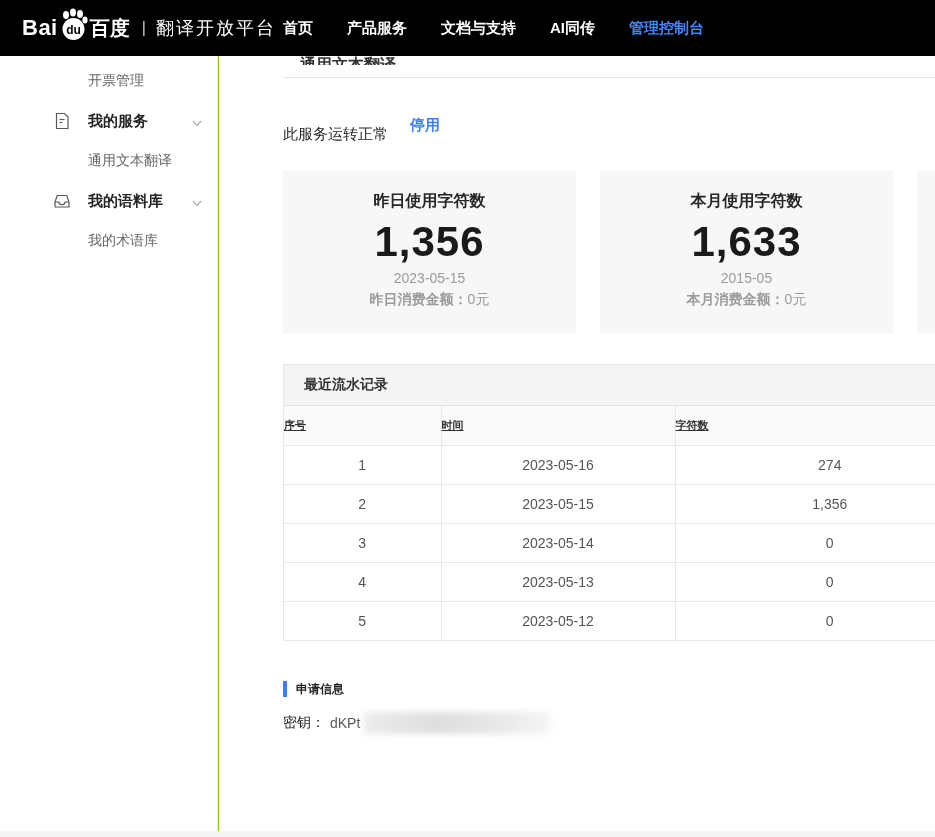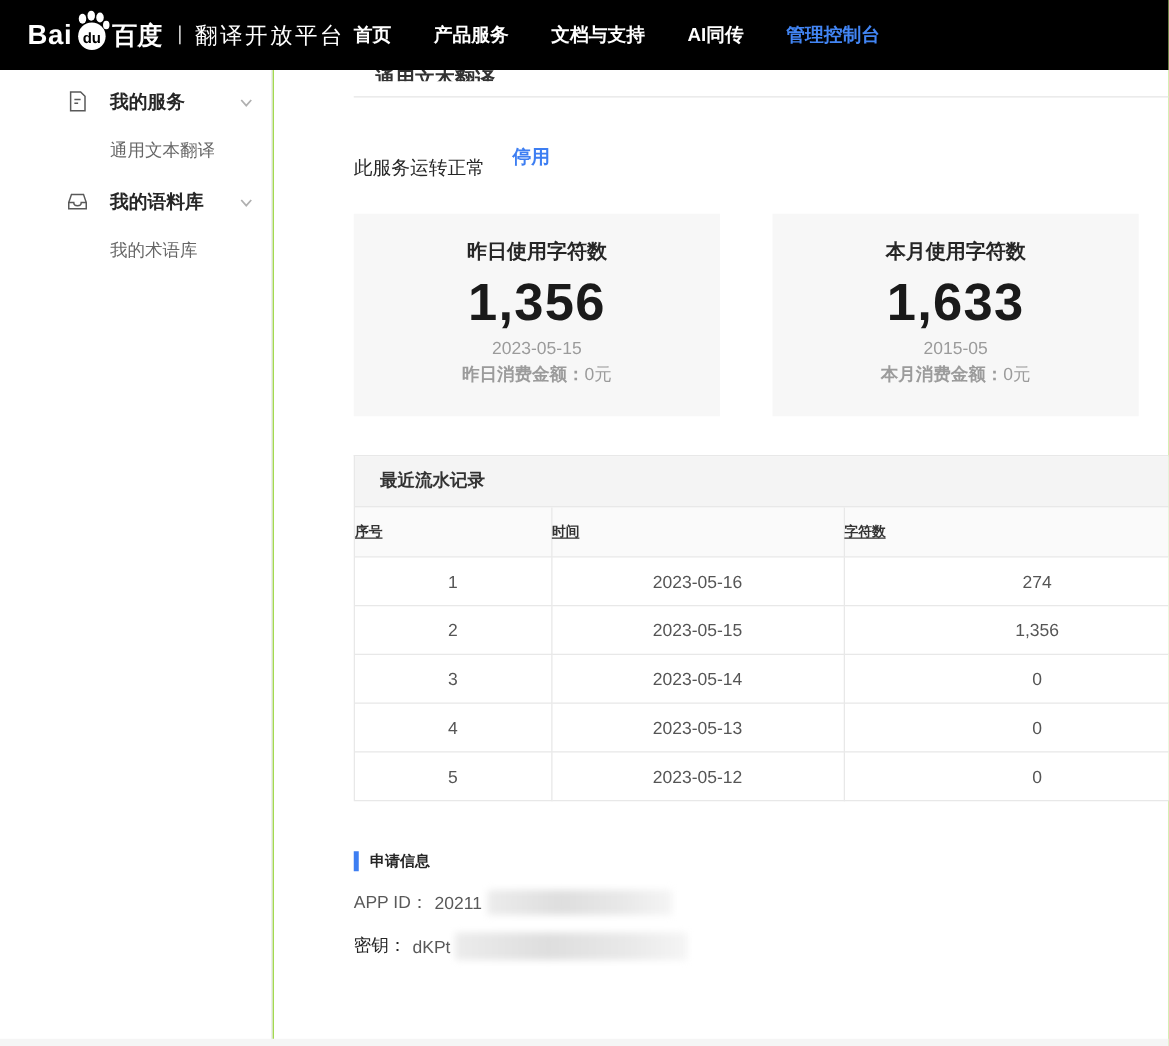--- a/index.html
+++ b/index.html
@@ -34,21 +34,21 @@
     background: #fff; padding-left: 64px; }
   .clipped-title { height: 9px; overflow: hidden; margin-left: 17px; }
   .clipped-title span { display: inline-block; font-size: 16px; font-weight: bold; color: #333;
     line-height: 18px; margin-top: -9px; }
   .title-divider { margin-top: 12px; width: 652px; border-top: 1px solid #e5e5e5; }
 
   .status-row { margin-top: 28px; display: flex; align-items: center; gap: 22px; }
   .status-text { font-size: 15px; color: #262626; font-weight: 500; margin-top: 19px; }
   .stop-link { font-size: 15px; font-weight: bold; cursor: pointer; }
 
-  .cards { margin-top: 27px; display: flex; gap: 42px; align-items: center; }
+  .cards { margin-top: 27px; display: flex; gap: 24px; align-items: center; }
   .card { width: 293px; height: 162px; background: #f7f7f7; text-align: center; flex-shrink: 0; }
   .card .c-title { margin-top: 20px; font-size: 16px; font-weight: bold; color: #262626; }
   .card .c-value { margin-top: 6px; font-size: 42px; font-weight: bold; color: #1a1a1a; letter-spacing: 1px; }
   .card .c-period { margin-top: 4px; font-size: 14px; color: #9b9b9b; }
   .card .c-amount { margin-top: 5px; font-size: 14px; color: #9b9b9b; }
   .card .c-amount b { font-weight: bold; color: #9b9b9b; }
 
   .table-wrap { margin-top: 31px; width: 702px; border: 1px solid #e8e8e8; border-bottom: none; }
   .table-title { height: 41px; background: #f4f4f4; border-bottom: 1px solid #e3e3e3;
     display: flex; align-items: center; padding-left: 20px; font-size: 14px; font-weight: bold; color: #333; }
@@ -103,20 +103,23 @@
     <div class="topnav">
       <span class="nav-item">首页</span>
       <span class="nav-item">产品服务</span>
       <span class="nav-item">文档与支持</span>
       <span class="nav-item">AI同传</span>
       <span class="nav-item active">管理控制台</span>
     </div>
   </div>
 
   <div class="sidebar">
+    <div class="side-item">
+      <span class="label-sub">开票管理</span>
+    </div>
     <div class="side-item">
       <span class="icon">
         <svg viewBox="0 0 18 18" width="18" height="18" fill="none" stroke="#595959" stroke-width="1.2">
           <path d="M3.5 1.5 h8 l3.5 3.5 v11.5 h-11.5 z"></path>
           <line x1="6.5" y1="7.5" x2="11.5" y2="7.5"></line>
           <line x1="6.5" y1="10.5" x2="9.5" y2="10.5"></line>
         </svg>
       </span>
       <span class="label-group">我的服务</span>
       <span class="chev">
@@ -218,25 +221,20 @@
         </tbody>
       </table>
     </div>
 
 
     <div class="appinfo-title">
       <span class="blue-bar" id="blue-bar" style="background: rgb(61, 126, 242);"></span>
       <span>申请信息</span>
     </div>
     <div class="info-line">
-      <span class="info-label">APP ID：</span>
-      <span class="info-value">20211</span>
-      <span class="redacted appid"></span>
-    </div>
-    <div class="info-line">
       <span class="info-label bold">密钥：</span>
       <span class="info-value">dKPt</span>
       <span class="redacted secret"></span>
     </div>
 
   </div>
 
   <div class="footer-strip"></div>
 
 </div>

